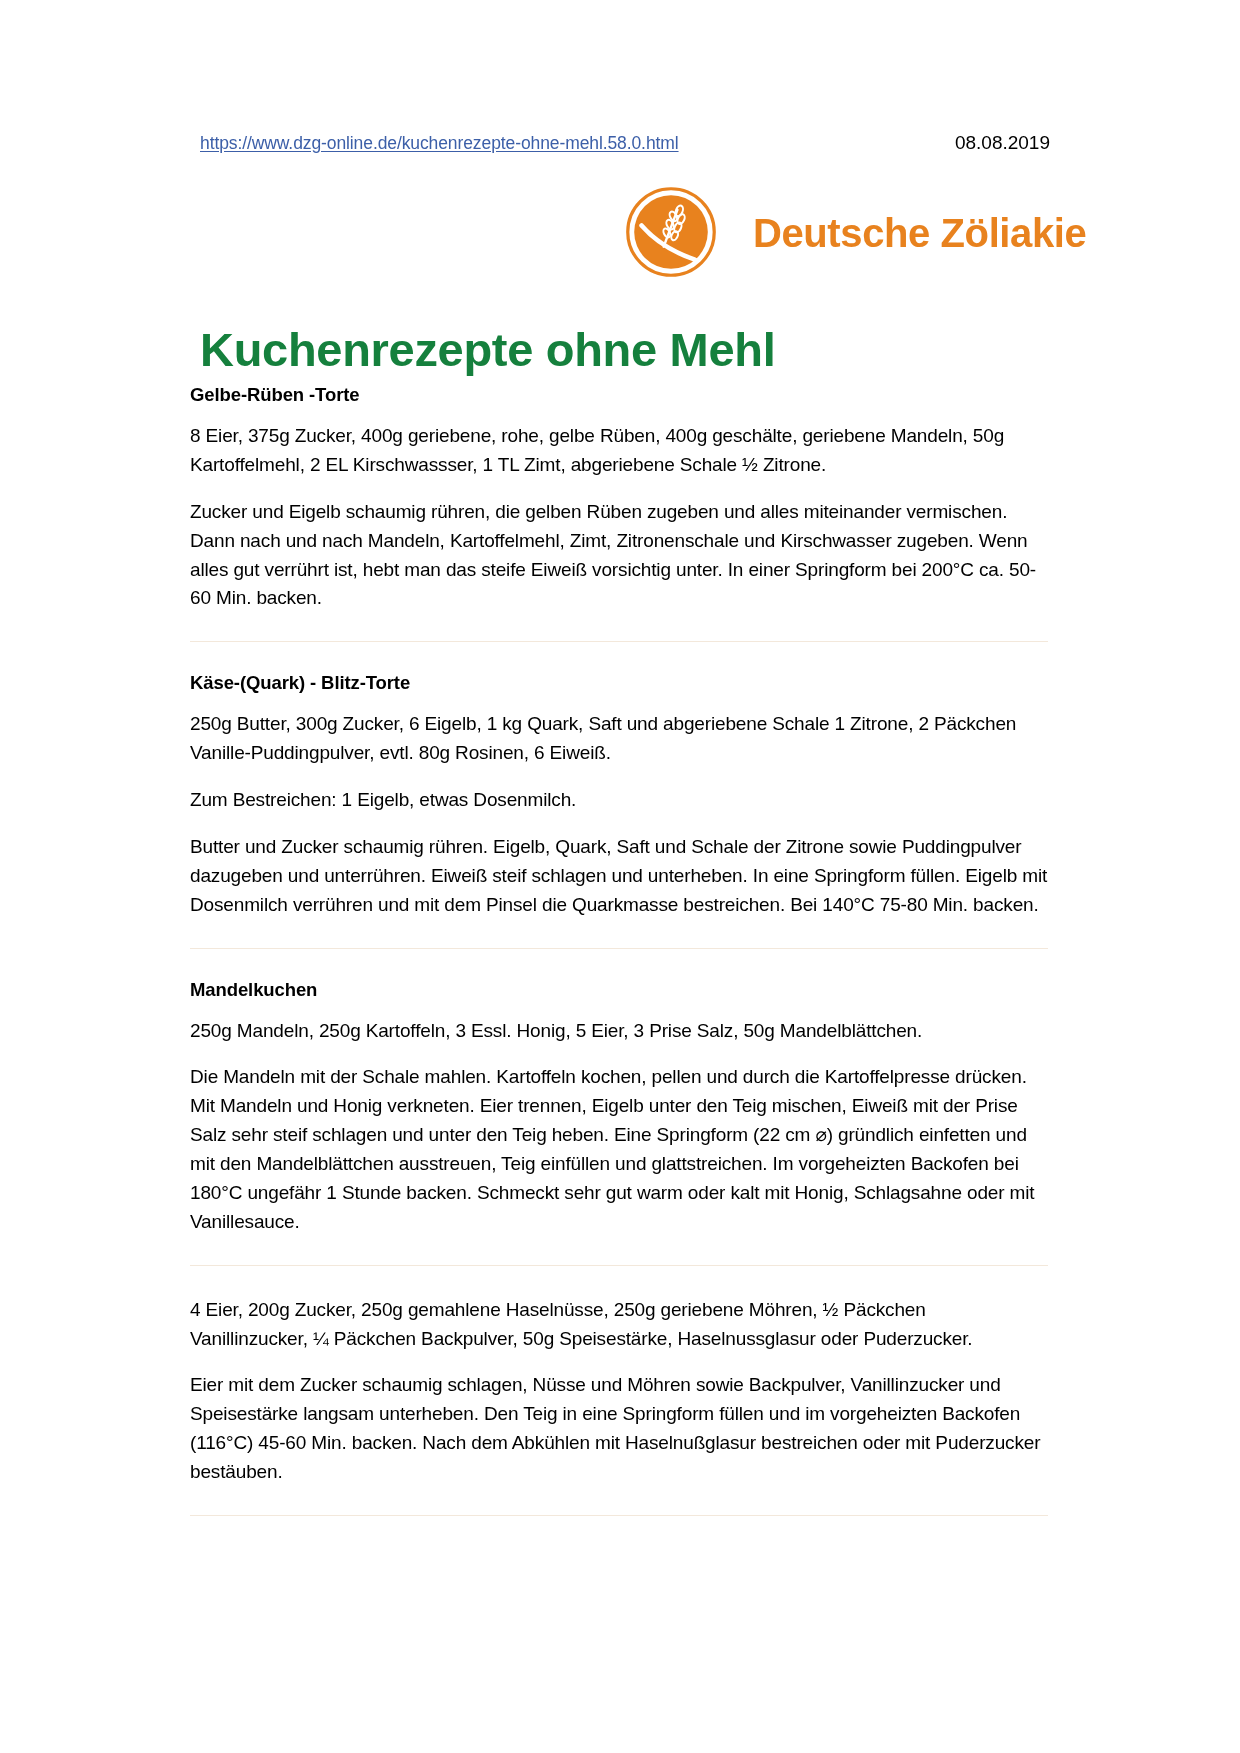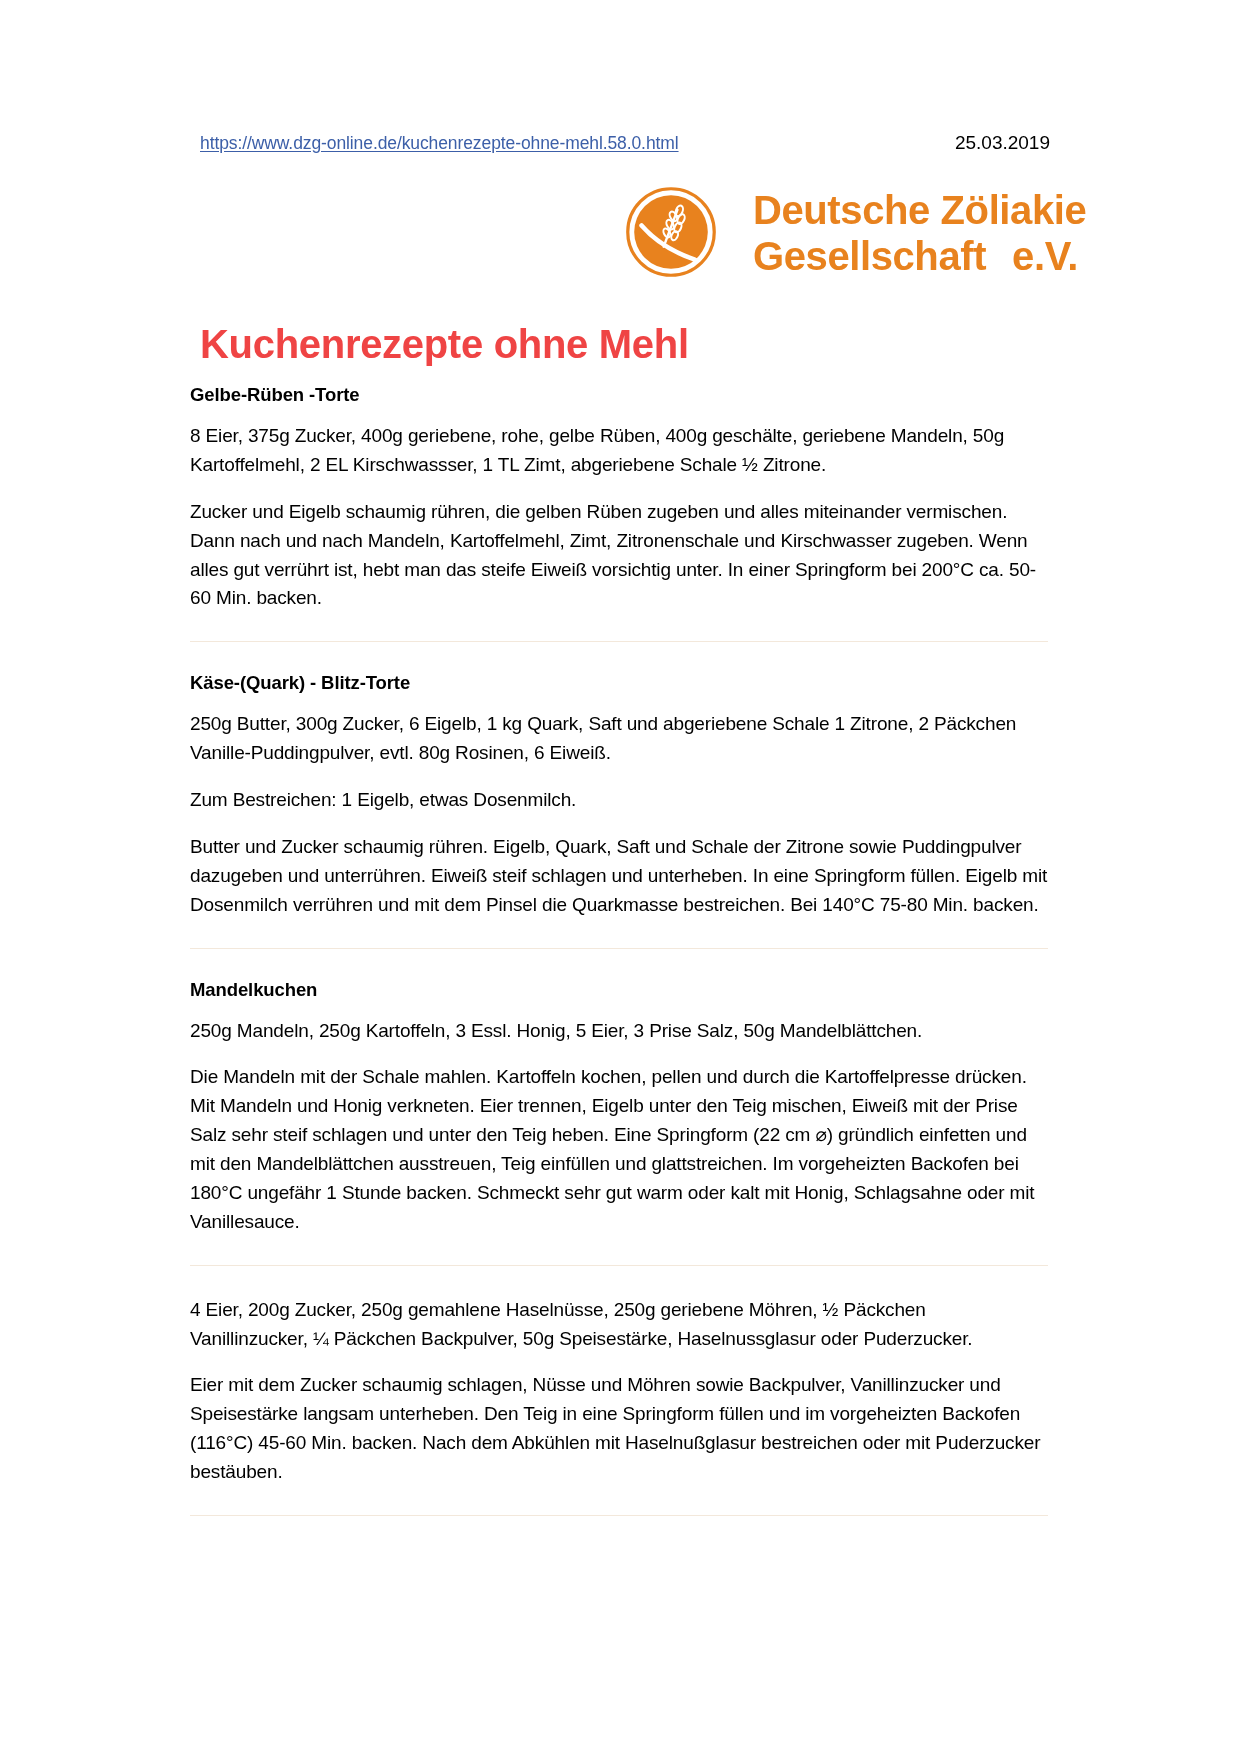--- a/index.html
+++ b/index.html
@@ -83,24 +83,24 @@
   .logo-line .spacer-ev {
     display: inline-block;
     width: 26px;
   }
 
   
   .doc-title {
     position: absolute;
     top: 318px;
     left: 140px;
-    font-size: 40px;
+    font-size: 47px;
     font-weight: bold;
     letter-spacing: -0.3px;
-    color: #ef4444;
+    color: #15803d;
     margin: 0;
   }
 
   
   .content {
     position: absolute;
     top: 380px;
     left: 130px;
     width: 858px;
   }
@@ -134,21 +134,21 @@
     margin-bottom: 0;
   }
 </style>
 </head>
 <body>
 
 <div class="page">
 
   <div class="header-row">
     <a class="source-url" href="#">https://www.dzg-online.de/kuchenrezepte-ohne-mehl.58.0.html</a>
-    <span class="doc-date">25.03.2019</span>
+    <span class="doc-date">08.08.2019</span>
   </div>
 
   <div class="logo-block">
     <div class="logo-mark">
       <svg viewBox="0 0 100 100" width="92" height="92" aria-hidden="true">
         <circle cx="50" cy="50" r="47" fill="none" stroke="#e8821e" stroke-width="3.5"></circle>
         <circle cx="50" cy="50" r="40" fill="#e8821e"></circle>
 
         <g stroke="#ffffff" stroke-width="2.6" fill="none" stroke-linecap="round">
           <line x1="57" y1="26" x2="42" y2="66"></line>
@@ -162,21 +162,20 @@
           <ellipse cx="57.5" cy="45" rx="3.4" ry="5.6" transform="rotate(25 57.5 45)"></ellipse>
           <ellipse cx="45.5" cy="51" rx="3.2" ry="5.2" transform="rotate(-28 45.5 51)"></ellipse>
           <ellipse cx="54" cy="54" rx="3.2" ry="5.2" transform="rotate(25 54 54)"></ellipse>
         </g>
 
         <path d="M18 43 C32 59, 52 72, 76 80" stroke="#ffffff" stroke-width="5" fill="none" stroke-linecap="round"></path>
       </svg>
     </div>
     <div class="logo-wordmark">
       <span class="logo-line">Deutsche Zöliakie</span>
-      <span class="logo-line line2"><span>Gesellschaft</span><span class="spacer-ev"></span><span>e.V.</span></span>
     </div>
   </div>
 
   <h1 class="doc-title">Kuchenrezepte ohne Mehl</h1>
 
   <div class="content">
 
     <section class="recipe">
       <h2 class="recipe-title">Gelbe-Rüben -Torte</h2>
       <p class="recipe-para">8 Eier, 375g Zucker, 400g geriebene, rohe, gelbe Rüben, 400g geschälte, geriebene Mandeln, 50g Kartoffelmehl, 2 EL Kirschwassser, 1 TL Zimt, abgeriebene Schale ½ Zitrone.</p>

